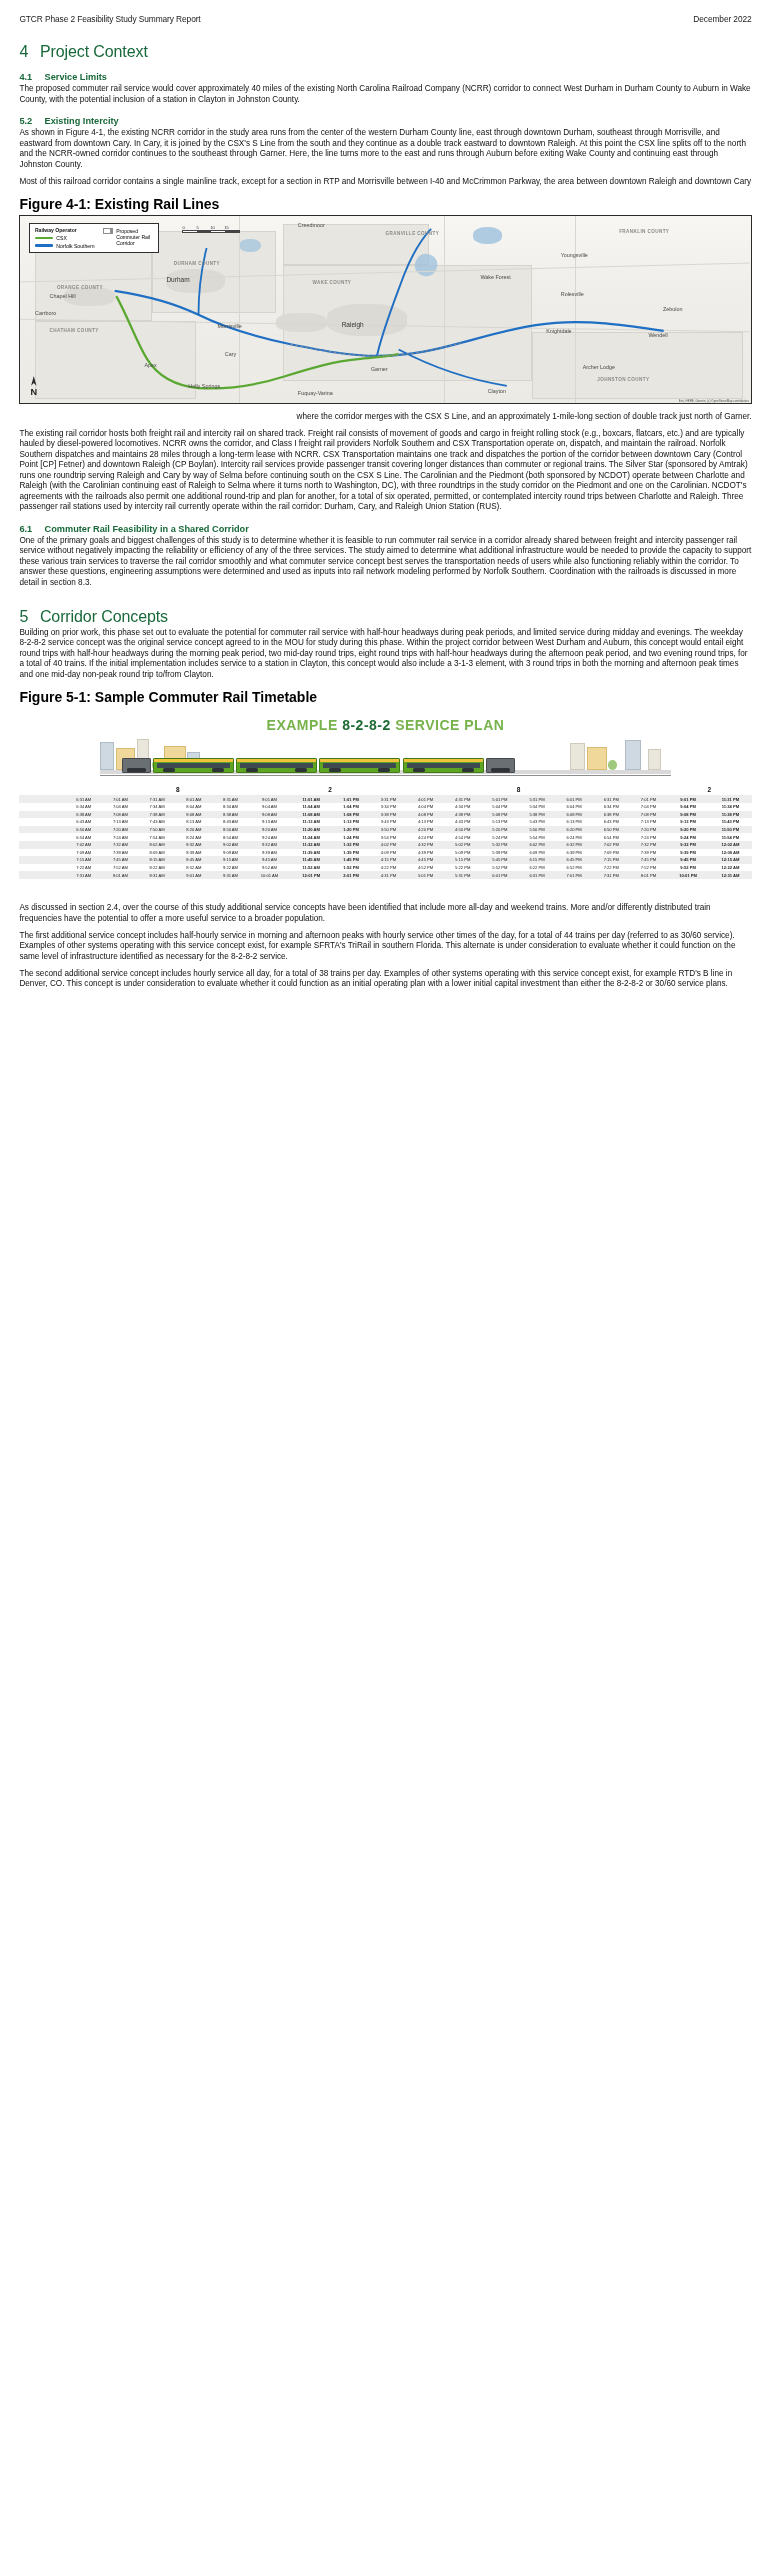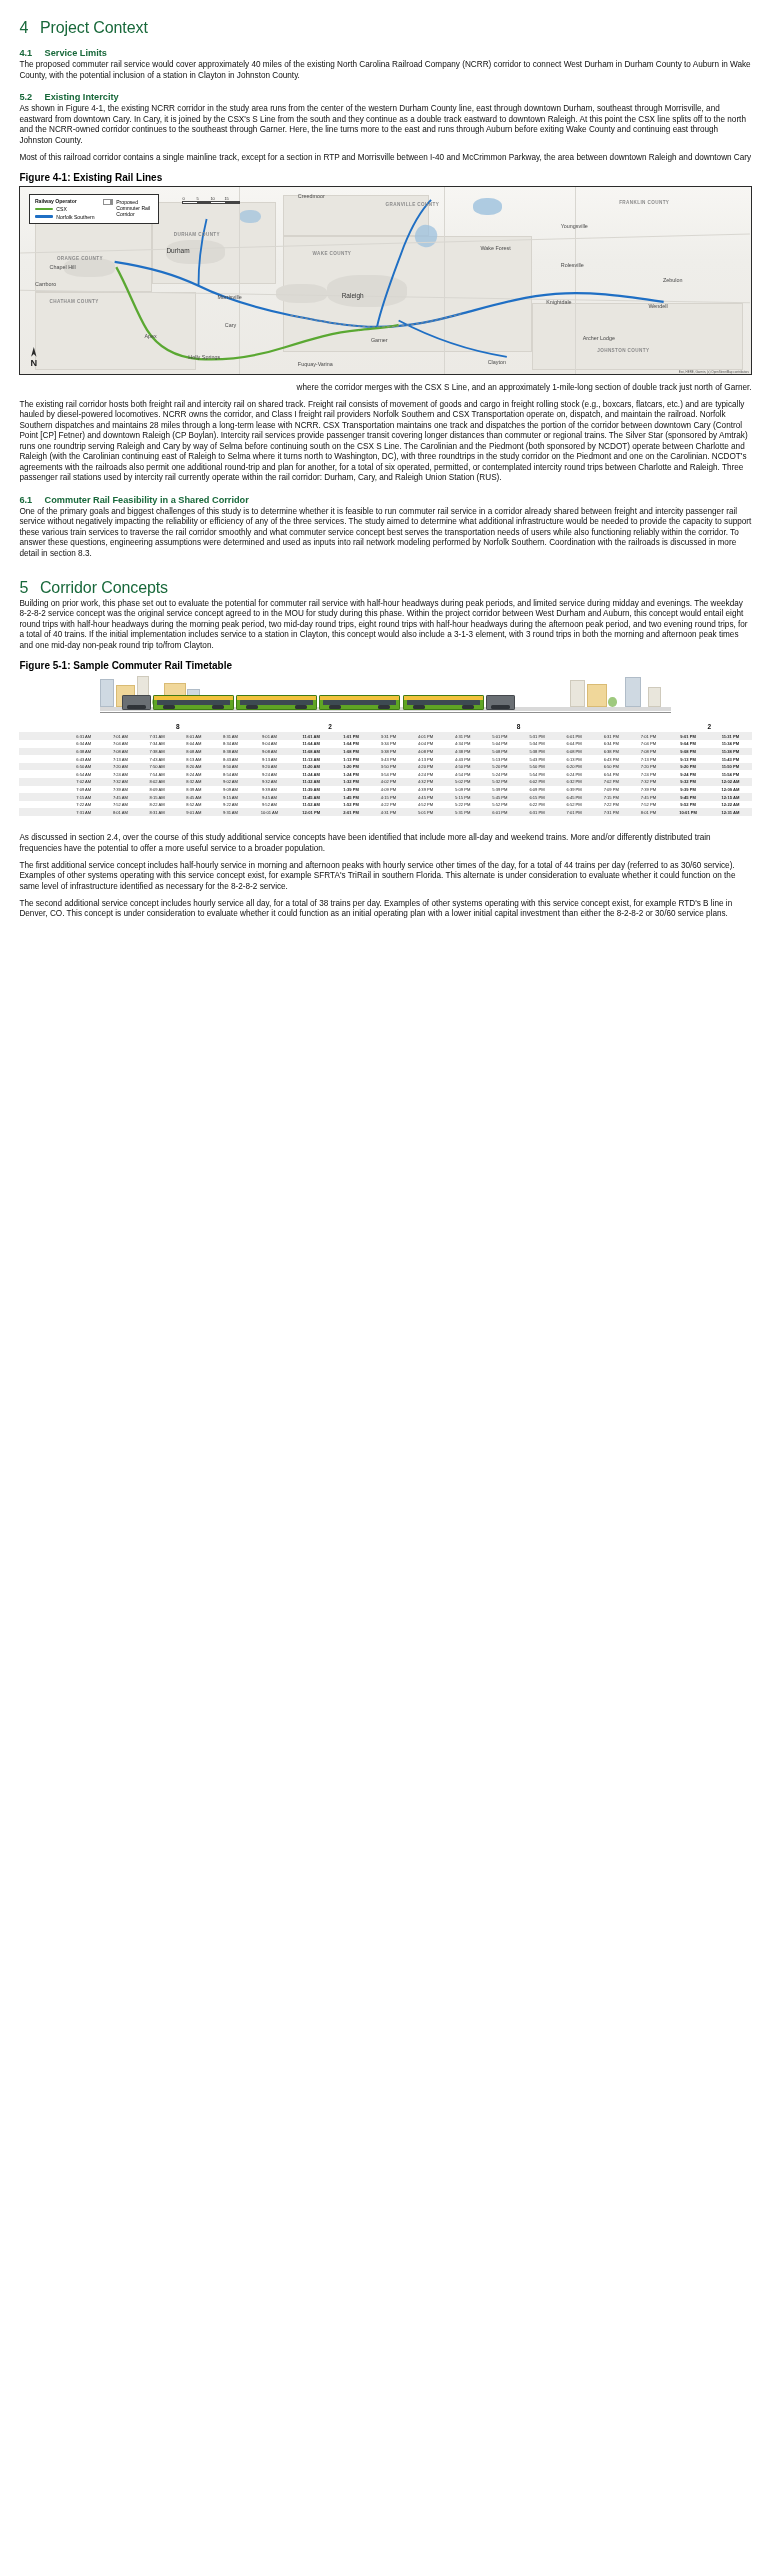--- a/index.html
+++ b/index.html
@@ -33,21 +33,21 @@
   .h2 .num { width:16px; }
 
   
   p.body {
     margin:0 19.4px 6.5px 19.4px;
     font-size:8.2px; line-height:10.5px; text-align:left;
     color:#101010;
   }
   .fig-cap {
     margin:8.6px 0 3.2px 19.4px;
-    font-size:10px; font-weight:bold; color:#000;
+    font-size:14px; font-weight:bold; color:#000;
   }
 
   
   .map-wrap { margin:2.2px 19.4px 0 19.4px; }
   .map {
     position:relative; width:100%; height:189px;
     border:0.8px solid #2b2b2b; background:#f2f1ee;
     overflow:hidden;
   }
   .map-bg { position:absolute; inset:0;
@@ -139,20 +139,24 @@
   table.tt td.mid { font-weight:bold; }
 
   
   .sp8 { height:4.3px; }
 </style>
 </head>
 <body>
 
 <div class="page">
 
+  <div class="rhead">
+    <span>GTCR Phase 2 Feasibility Study Summary Report</span>
+    <span>December 2022</span>
+  </div>
 
   <div class="h1">
     <span class="num">4</span>
     <span>Project Context</span>
   </div>
 
   <div class="h2">
     <span class="num">4.1</span>
     <span>Service Limits</span>
   </div>
@@ -293,20 +297,23 @@
     <span class="num">5</span>
     <span>Corridor Concepts</span>
   </div>
   <p class="body">Building on prior work, this phase set out to evaluate the potential for commuter rail service with half-hour headways during peak periods, and limited service during midday and evenings. The weekday 8-2-8-2 service concept was the original service concept agreed to in the MOU for study during this phase. Within the project corridor between West Durham and Auburn, this concept would entail eight round trips with half-hour headways during the morning peak period, two mid-day round trips, eight round trips with half-hour headways during the afternoon peak period, and two evening round trips, for a total of 40 trains. If the initial implementation includes service to a station in Clayton, this concept would also include a 3-1-3 element, with 3 round trips in both the morning and afternoon peak times and one mid-day non-peak round trip to/from Clayton.</p>
 
   <div class="fig-cap">Figure 5-1: Sample Commuter Rail Timetable</div>
 
   <div class="tt-wrap">
     <div class="tt-card">
 
+      <div class="tt-title">
+        <span>EXAMPLE </span><span class="dark">8-2-8-2</span><span> SERVICE PLAN</span>
+      </div>
 
       <div class="tt-art">
         <div class="skyline">
           <div class="bldg b" style="left:0px;width:14px;height:28px;"></div>
           <div class="bldg y" style="left:16px;width:18.3px;height:21.6px;"></div>
           <div class="bldg" style="left:37px;width:12px;height:31px;"></div>
           <div class="tree" style="left:52px;"></div>
           <div class="bldg y" style="left:64px;width:21.6px;height:24px;"></div>
           <div class="bldg b" style="left:87px;width:13px;height:18.3px;"></div>
           <div class="bldg" style="right:86px;width:15px;height:27px;"></div>
@@ -593,18 +600,18 @@
               <td class="t">7:31 PM</td>
               <td class="t">8:01 PM</td>
               <td class="t mid">10:01 PM</td>
               <td class="t mid">12:31 AM</td>
             </tr>
           </tbody>
       </table>
     </div>
   </div>
 
-  <p class="body" style="margin-top:13px;">As discussed in section 2.4, over the course of this study additional service concepts have been identified that include more all-day and weekend trains. More and/or differently distributed train frequencies have the potential to offer a more useful service to a broader population.</p>
+  <p class="body" style="margin-top:20px;">As discussed in section 2.4, over the course of this study additional service concepts have been identified that include more all-day and weekend trains. More and/or differently distributed train frequencies have the potential to offer a more useful service to a broader population.</p>
   <p class="body">The first additional service concept includes half-hourly service in morning and afternoon peaks with hourly service other times of the day, for a total of 44 trains per day (referred to as 30/60 service). Examples of other systems operating with this service concept exist, for example SFRTA's TriRail in southern Florida. This alternate is under consideration to evaluate whether it could function on the same level of infrastructure identified as necessary for the 8-2-8-2 service.</p>
   <p class="body">The second additional service concept includes hourly service all day, for a total of 38 trains per day. Examples of other systems operating with this service concept exist, for example RTD's B line in Denver, CO. This concept is under consideration to evaluate whether it could function as an initial operating plan with a lower initial capital investment than either the 8-2-8-2 or 30/60 service plans.</p>
   <div class="sp8"></div>
 </div>
 
 
 </body></html>

